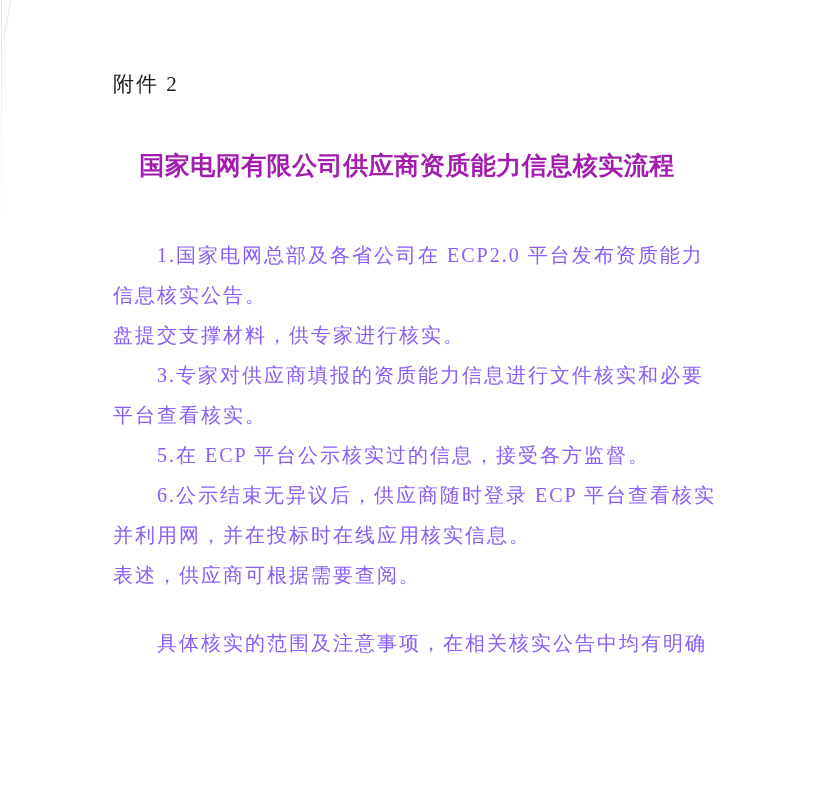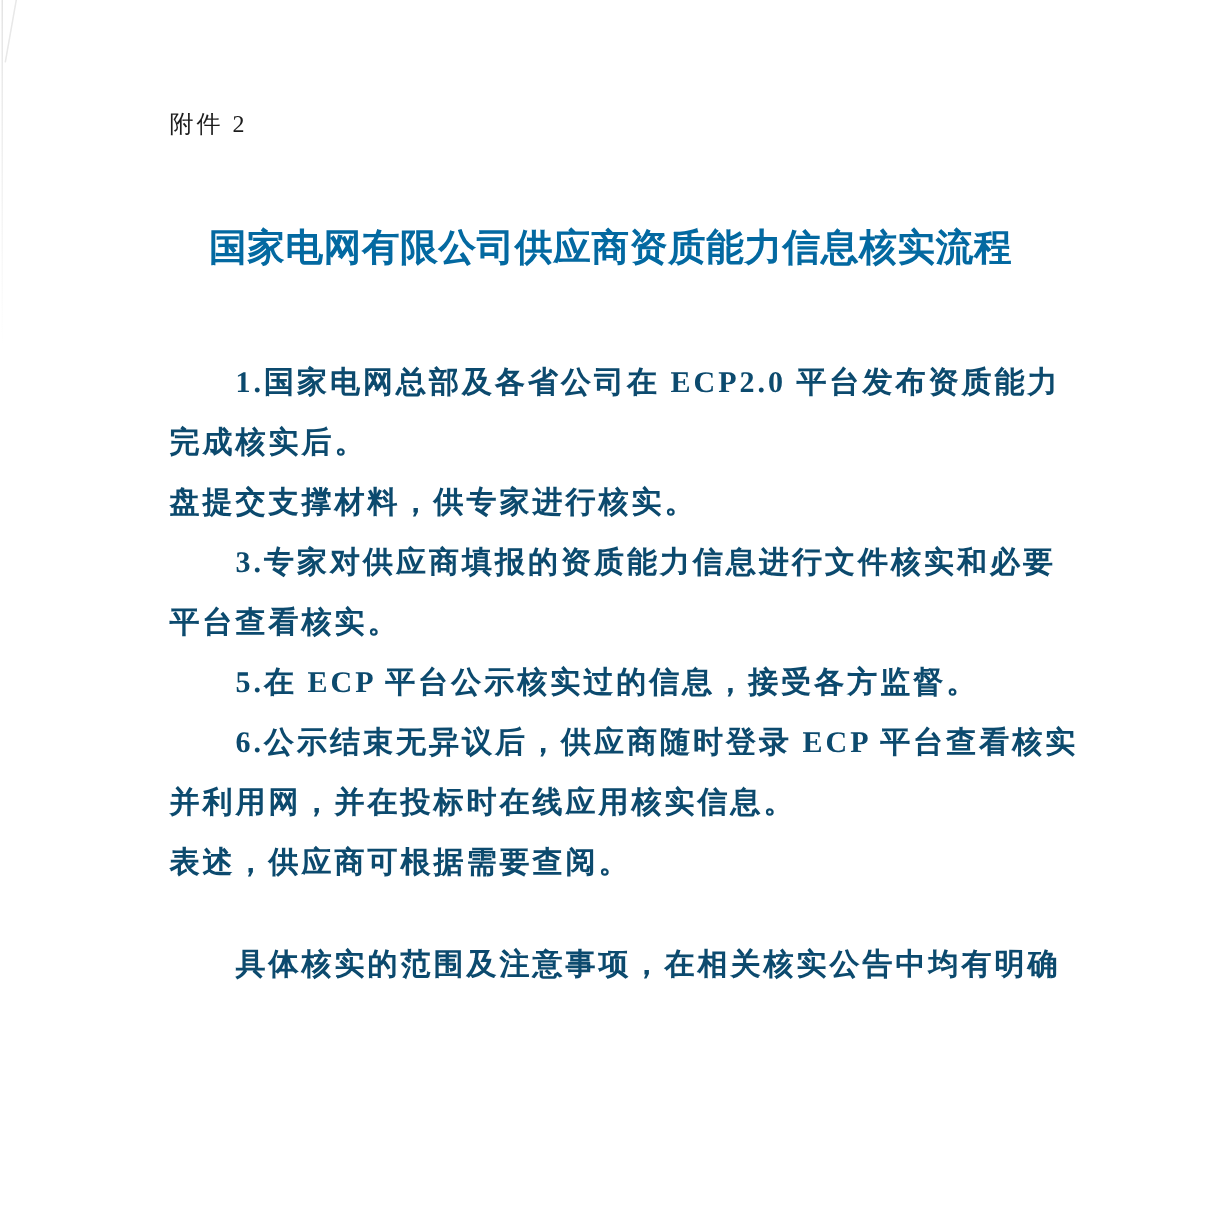--- a/index.html
+++ b/index.html
@@ -34,54 +34,53 @@
     width: 1px;
     height: 46px;
     background: #d9d9d9;
     transform: rotate(10deg);
     opacity: 0.6;
   }
   .attachment {
     position: absolute;
     left: 113px;
     top: 70px;
-    font-size: 16px;
+    font-size: 21px;
     line-height: 28px;
     letter-spacing: 2px;
     color: #1c1c1c;
     text-align: center;
   }
   .title {
     position: absolute;
     left: 0;
     top: 148px;
     width: 814px;
     margin: 0;
     text-align: center;
     font-family: "Liberation Sans", "DejaVu Sans", sans-serif;
     font-weight: 700;
     font-size: 25px;
     line-height: 34px;
     letter-spacing: 0.5px;
-    color: #0369a1;
+    color: #a21caf;
   }
   .body {
     position: absolute;
     left: 113px;
     top: 235px;
     width: 596px;
   }
   .line {
     height: 40px;
     line-height: 40px;
     font-size: 20px;
     letter-spacing: 2px;
     white-space: nowrap;
-    color: #0c4a6e;
-    font-weight: bold;
+    color: #8b5cf6;
   }
   .line.indent {
     padding-left: 44px;
   }
   .line.gap {
     margin-top: 28px;
   }
 </style>
 </head>
 <body>
@@ -90,21 +89,21 @@
 
   <div class="edge-line"></div>
   <div class="corner-line"></div>
 
   <div class="attachment">附件 2</div>
 
   <h1 class="title">国家电网有限公司供应商资质能力信息核实流程</h1>
 
   <div class="body">
       <div class="line indent">1.国家电网总部及各省公司在 ECP2.0 平台发布资质能力</div>
-      <div class="line">完成核实后。</div>
+      <div class="line">信息核实公告。</div>
       <div class="line">盘提交支撑材料，供专家进行核实。</div>
       <div class="line indent">3.专家对供应商填报的资质能力信息进行文件核实和必要</div>
       <div class="line">平台查看核实。</div>
       <div class="line indent">5.在 ECP 平台公示核实过的信息，接受各方监督。</div>
       <div class="line indent">6.公示结束无异议后，供应商随时登录 ECP 平台查看核实</div>
       <div class="line">并利用网，并在投标时在线应用核实信息。</div>
       <div class="line">表述，供应商可根据需要查阅。</div>
       <div class="line indent gap">具体核实的范围及注意事项，在相关核实公告中均有明确</div>
     </div>
 

